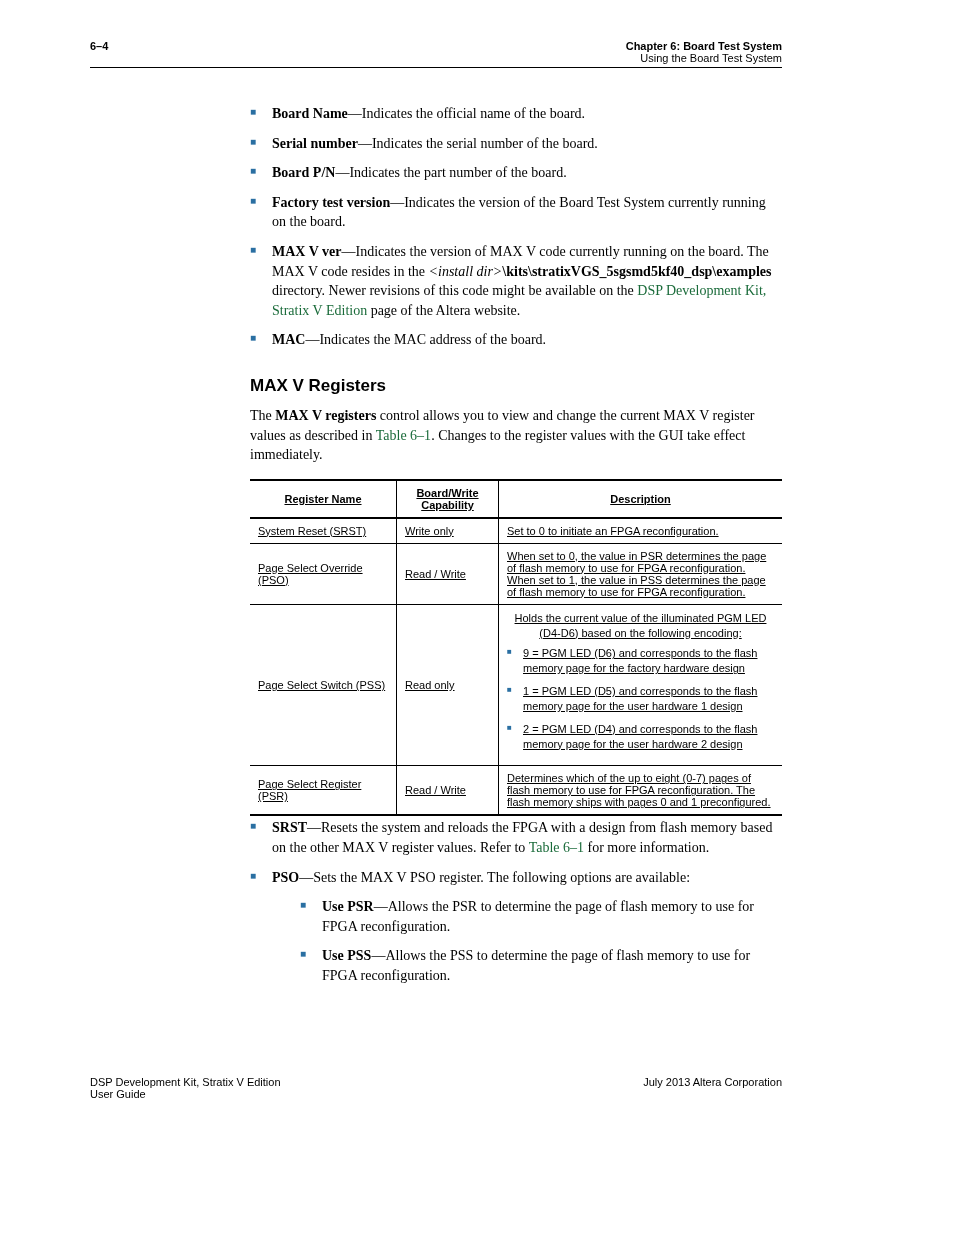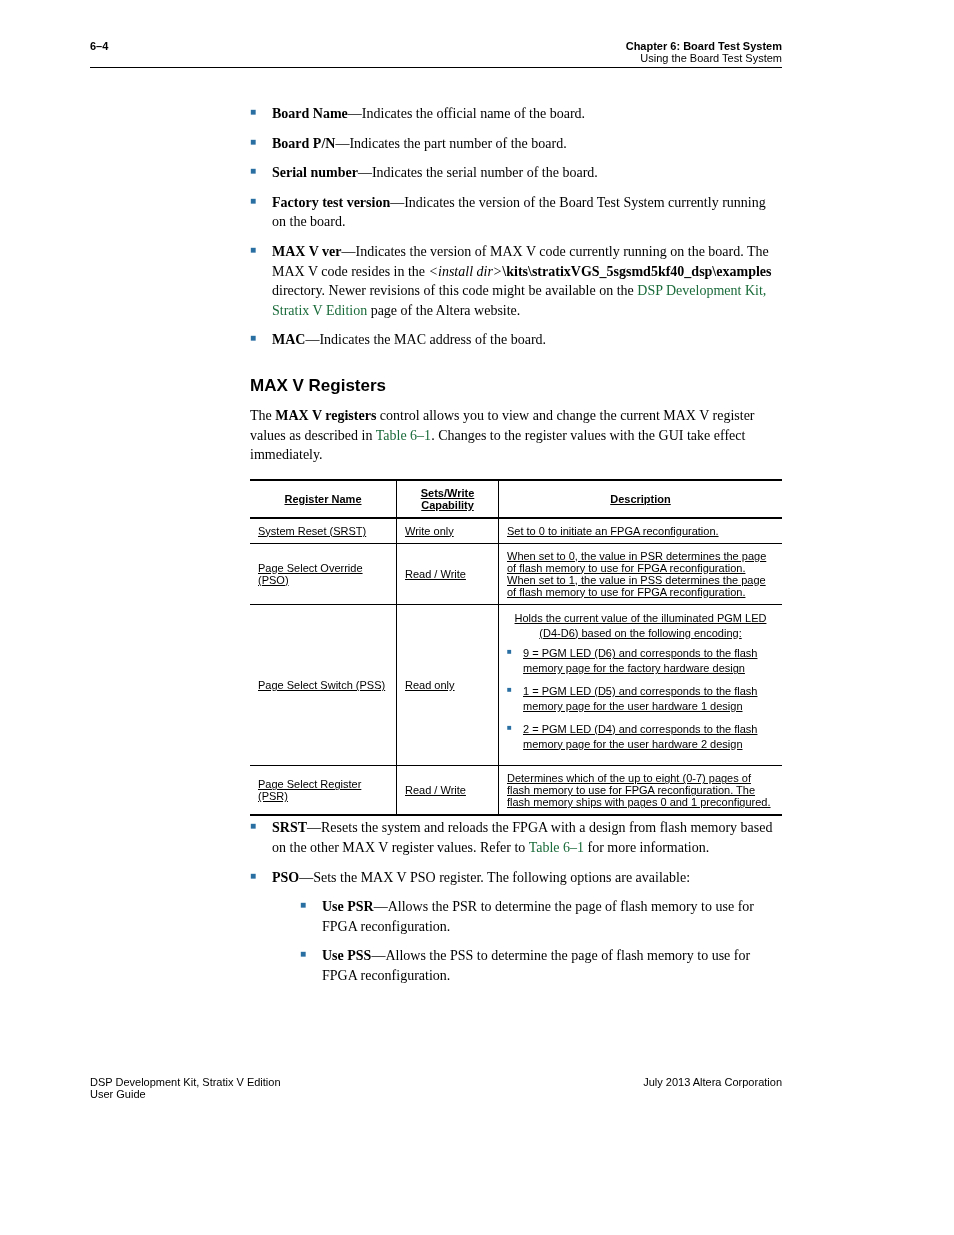--- a/index.html
+++ b/index.html
@@ -145,41 +145,41 @@
     <div class="header-right">
       <div class="ch">Chapter 6:  Board Test System</div>
       <div>Using the Board Test System</div>
     </div>
   </div>
 
   <div class="content">
 
     <ul class="bullet-list">
       <li><b>Board Name</b><span>—Indicates the official name of the board.</span></li>
+      <li><b>Serial number</b><span>—Indicates the serial number of the board.</span></li>
       <li><b>Board P/N</b><span>—Indicates the part number of the board.</span></li>
-      <li><b>Serial number</b><span>—Indicates the serial number of the board.</span></li>
       <li><b>Factory test version</b><span>—Indicates the version of the Board Test System currently running on the board.</span></li>
       <li>
         <b>MAX V ver</b><span>—Indicates the version of MAX V code currently running on the board. The MAX V code resides in the </span><i>&lt;install dir&gt;</i><b>\kits\stratixVGS_5sgsmd5kf40_dsp\examples</b><span> directory. Newer revisions of this code might be available on the </span><span class="link">DSP Development Kit, Stratix V Edition</span><span> page of the Altera website.</span>
       </li>
       <li><b>MAC</b><span>—Indicates the MAC address of the board.</span></li>
     </ul>
 
     <div class="h2">MAX V Registers</div>
 
     <div class="para">
       <span>The </span><b>MAX V registers</b><span> control allows you to view and change the current MAX V register values as described in </span><span class="link">Table 6–1</span><span>. Changes to the register values with the GUI take effect immediately.</span>
     </div>
 
 
     <table class="reg">
       <thead>
         <tr>
           <th class="col1">Register Name</th>
-          <th class="col2">Sets/Write Capability</th>
+          <th class="col2">Board/Write Capability</th>
           <th>Description</th>
         </tr>
       </thead>
       <tbody>
         <tr>
           <td>System Reset (SRST)</td>
           <td>Write only</td>
           <td>Set to 0 to initiate an FPGA reconfiguration.</td>
         </tr>
         <tr>

